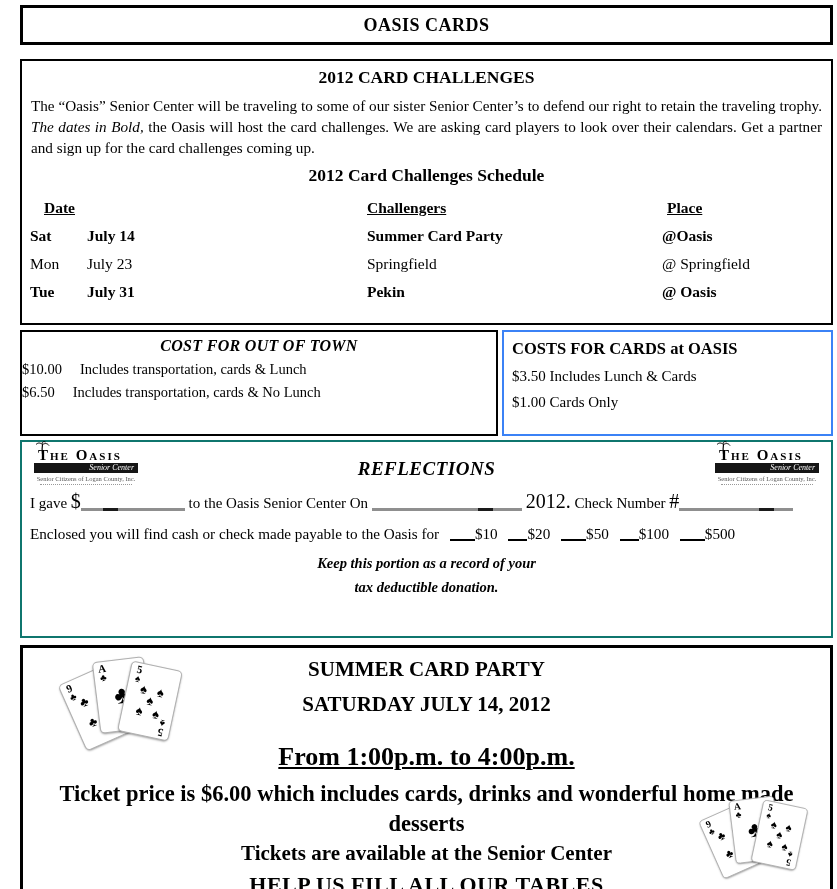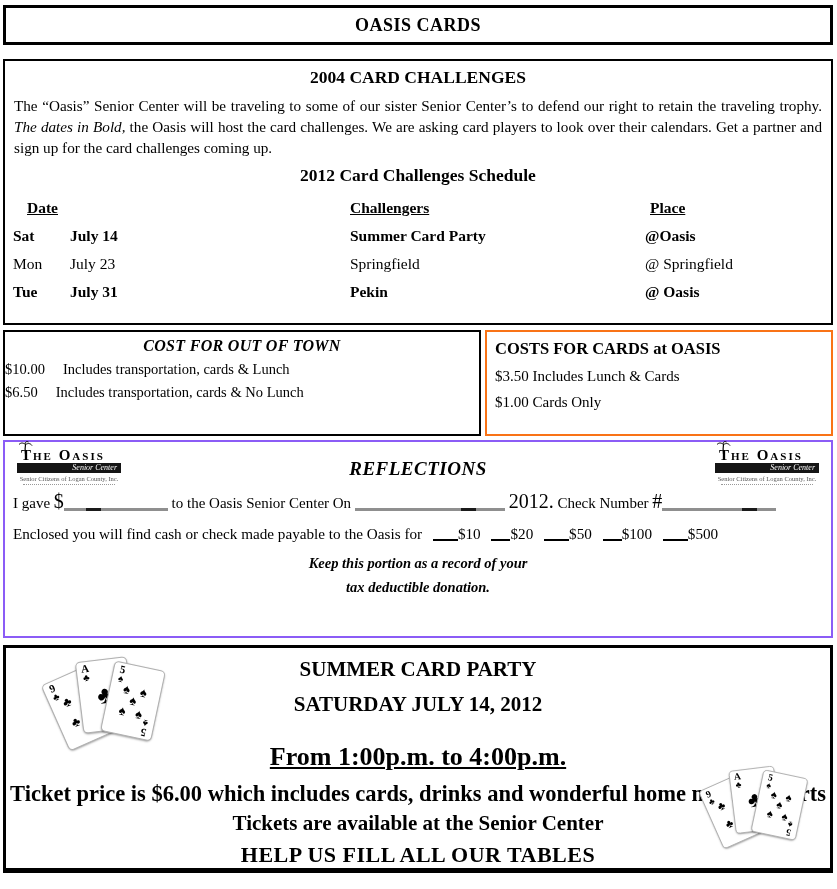--- a/index.html
+++ b/index.html
@@ -1,18 +1,18 @@
 <!DOCTYPE html>
 <html><head>
 <meta charset="utf-8">
 <style>
   html,body{margin:0;padding:0;background:#fff;}
   body{width:837px;height:889px;font-family:"Liberation Serif",serif;color:#000;overflow:hidden;}
   *{box-sizing:border-box;}
-  .page{position:relative;width:837px;height:626px;padding:5px 4px 7px 3px;display:flex;flex-direction:column;}
+  .page{position:relative;width:837px;height:626px;padding:5px 4px 7px 20px;display:flex;flex-direction:column;}
 
   
   .header-box{border:3px solid #000;height:40px;display:flex;align-items:center;justify-content:center;margin-bottom:14px;flex:none;}
   .header-title{font-size:18px;font-weight:bold;letter-spacing:.5px;}
 
   
   .challenges-box{border:2px solid #000;height:266px;margin-bottom:5px;flex:none;}
   .challenges-title{text-align:center;font-weight:bold;font-size:17.5px;margin-top:6px;}
   .intro{font-size:15.2px;line-height:21px;text-align:justify;margin:7px 9px 0 9px;}
   .intro .ital{font-style:italic;}
@@ -21,29 +21,29 @@
   .srow{display:grid;grid-template-columns:57px 280px 295px auto;padding-left:8px;height:28px;align-items:center;}
   .shead{display:grid;grid-template-columns:337px 295px auto;padding-left:8px;height:28px;align-items:center;font-weight:bold;}
   .shead .hd{margin-left:14px;text-decoration:underline;}
   .shead .hc{text-decoration:underline;}
   .shead .hp{margin-left:5px;text-decoration:underline;}
   .bold-row{font-weight:bold;}
 
   
   .cost-row{display:flex;height:106px;margin-bottom:4px;flex:none;}
   .cost-left{width:478px;border:2px solid #000;margin-right:4px;}
-  .cost-right{flex:1;border:2px solid #f97316;}
+  .cost-right{flex:1;border:2px solid #3b82f6;}
   .cost-left-title{text-align:center;font-weight:bold;font-style:italic;font-size:16px;margin-top:5px;letter-spacing:.3px;}
   .cost-line{display:flex;justify-content:flex-start;gap:18px;font-size:14.5px;margin-top:6px;}
   .cost-note{text-align:center;font-weight:bold;font-size:14.6px;margin-top:6px;text-decoration:underline;}
   .cost-right-title{font-weight:bold;font-size:16.5px;margin:7px 0 0 8px;}
   .cost-right-line{font-size:15px;margin:9px 0 0 8px;}
 
   
-  .reflections-box{border:2px solid #8b5cf6;height:198px;margin-bottom:7px;position:relative;flex:none;}
+  .reflections-box{border:2px solid #0f766e;height:198px;margin-bottom:7px;position:relative;flex:none;}
   .reflections-title{text-align:center;font-weight:bold;font-style:italic;font-size:19px;margin-top:16px;letter-spacing:.5px;}
   .reflections-sub{text-align:center;font-weight:bold;font-style:italic;font-size:17px;margin-top:11px;}
   .gave-line{margin:10px 8px 0 8px;font-size:15px;white-space:nowrap;}
   .big{font-size:20px;}
   .blank{display:inline-block;border-bottom:3px solid #8f8f8f;height:14px;position:relative;vertical-align:-3px;}
   .blank .seg{position:absolute;bottom:-3px;height:0;border-bottom:3px solid #1a1a1a;width:15px;}
   .b1{width:104px;}.b1 .seg{left:22px;}
   .b2{width:150px;}.b2 .seg{left:106px;}
   .b3{width:114px;}.b3 .seg{left:80px;}
   .enclosed-line{margin:12px 8px 0 8px;font-size:15.2px;white-space:nowrap;}
@@ -92,21 +92,21 @@
 </head>
 <body>
 
 <div class="page">
 
   <div class="header-box">
     <div class="header-title">OASIS CARDS</div>
   </div>
 
   <div class="challenges-box">
-    <div class="challenges-title">2004 CARD CHALLENGES</div>
+    <div class="challenges-title">2012 CARD CHALLENGES</div>
     <div class="intro"><span>The “Oasis” Senior Center will be traveling to some of our sister Senior Center’s to defend our right to retain the traveling trophy. </span><span class="ital">The dates in Bold,</span><span> the Oasis will host the card challenges. We are asking card players to look over their calendars.  Get a partner and sign up for the card challenges coming up.</span></div>
     <div class="schedule-title">2012 Card Challenges Schedule</div>
     <div class="schedule">
       <div class="shead">
         <span class="hd">Date</span>
         <span class="hc">Challengers</span>
         <span class="hp">Place</span>
       </div>
       <div class="srow bold-row">
         <span>Sat</span>

